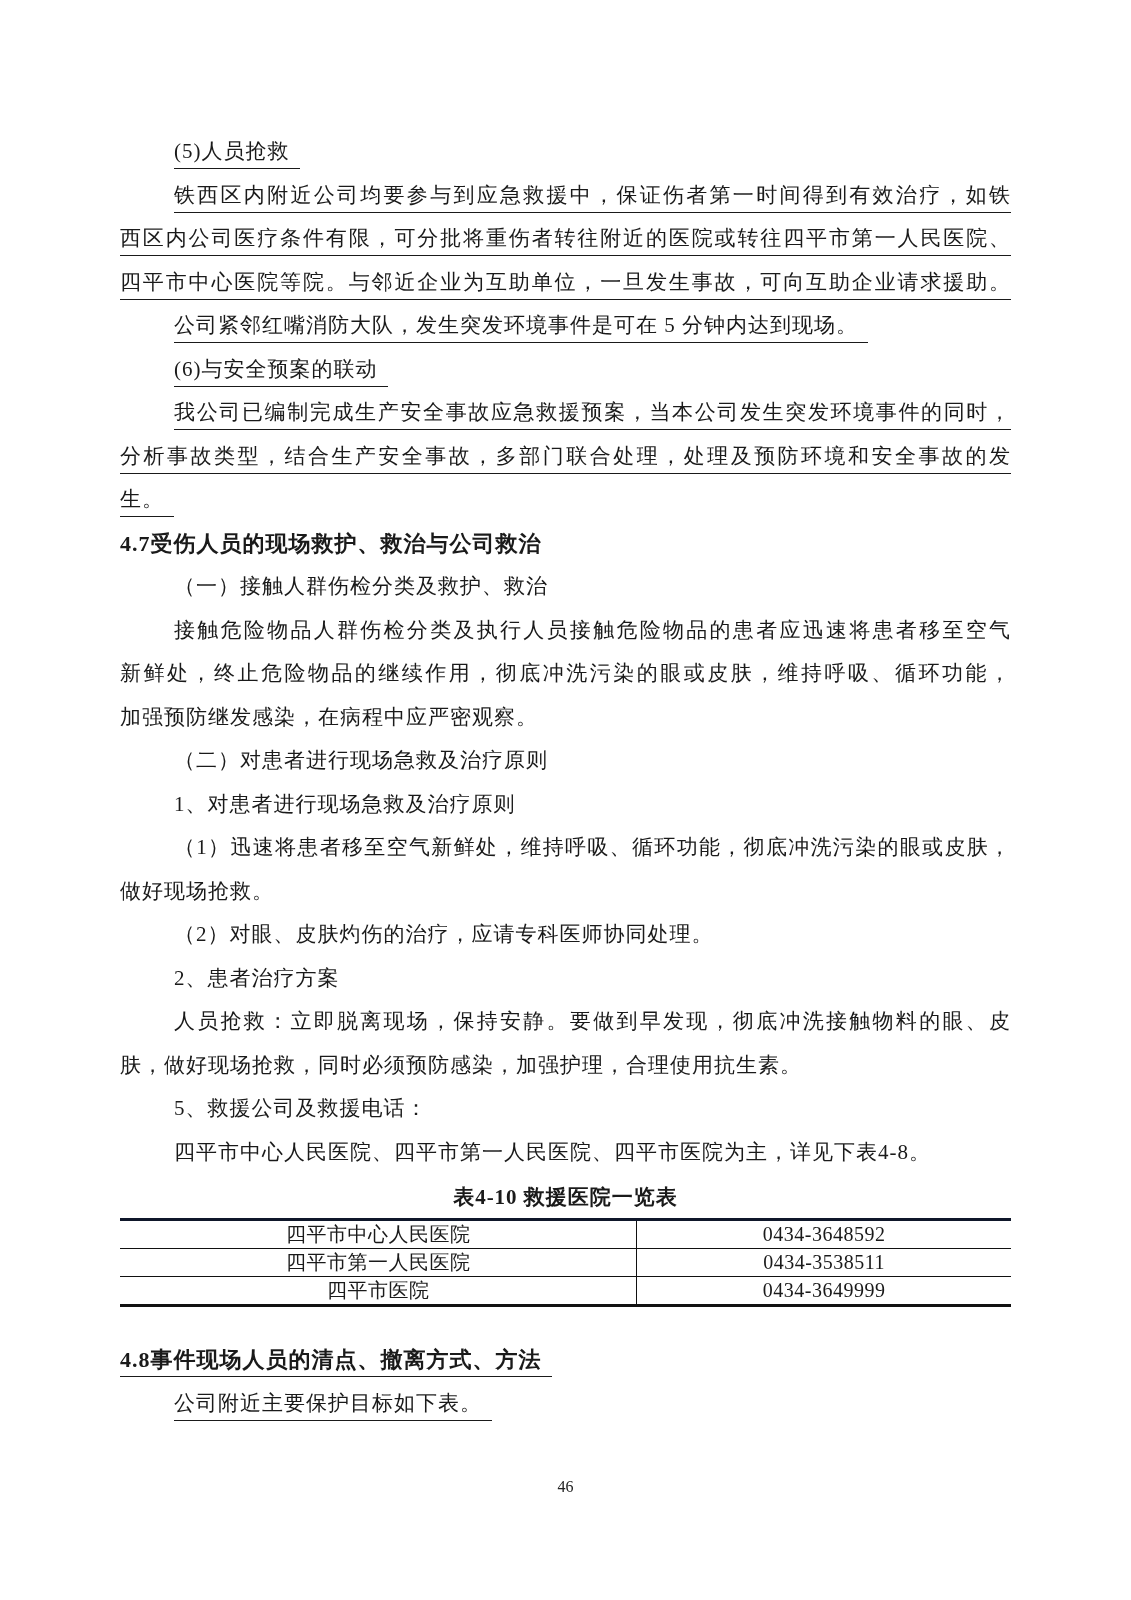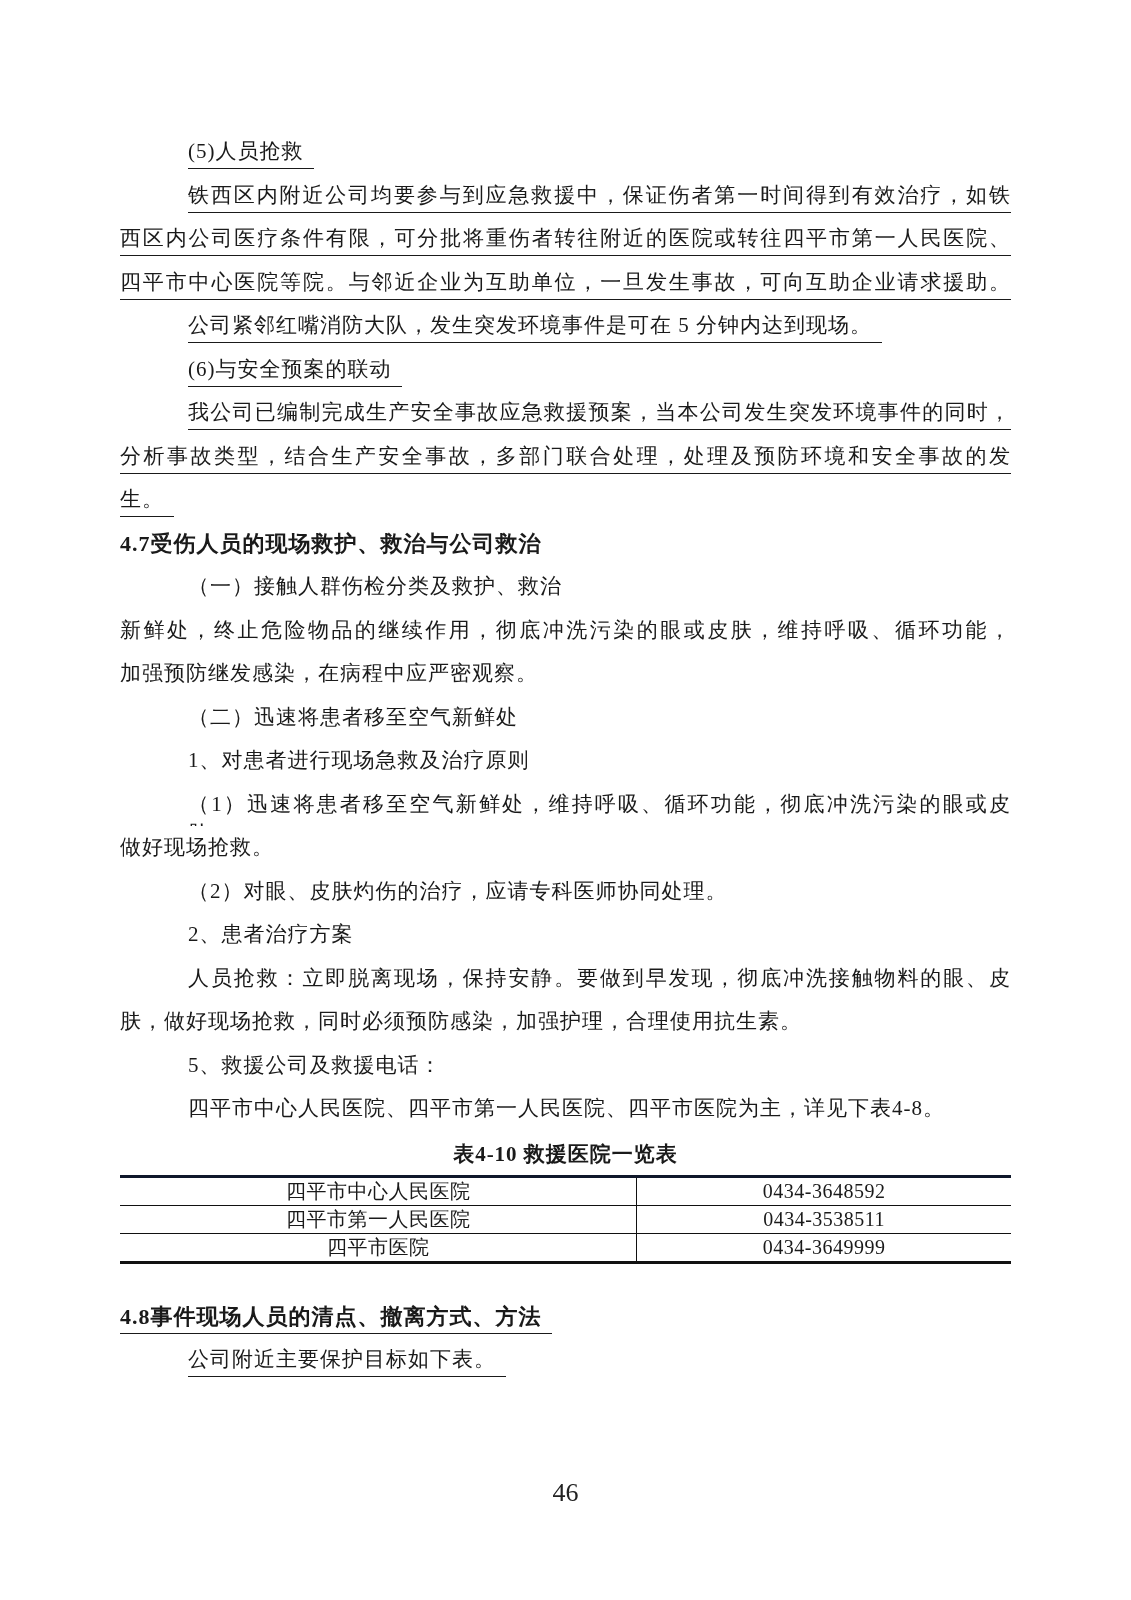--- a/index.html
+++ b/index.html
@@ -26,21 +26,21 @@
     overflow:hidden;
     font-size:21px;
     letter-spacing:1px;
   }
   .line .t {
     display:inline-block;
     vertical-align:top;
     line-height:29px;
     padding-bottom:2px;
   }
-  .line.indent { margin-left:68px;text-decoration:underline; }
+  .line.indent { margin-left:54px;text-decoration:underline; }
   .line.u .t { border-bottom:1.7px solid #1a1a1a; padding-right:10px; }
   .line.justify .t {
     width:100%;
     box-sizing:border-box;
     padding-right:0;
     text-align:justify;
     text-align-last:justify;
     text-justify:inter-ideograph;
   }
   .line.bold { font-weight:bold; }
@@ -74,21 +74,21 @@
   table.hospital td.col-hospital { width:58%; border-right:1.2px solid #111; }
   table.hospital tr + tr td { border-top:1.8px solid #111; }
   
   .after-table { margin-top:31px; }
   
   .page-number {
     position:absolute;
     left:0; top:1478px;
     width:1131px;
     text-align:center;
-    font-size:26px;
+    font-size:16px;
     color:#222;
   }
 </style>
 </head>
 <body>
 
 <div class="page">
   <div class="content">
 
     <div>
@@ -96,23 +96,24 @@
         <div class="line indent u justify"><span class="t">铁西区内附近公司均要参与到应急救援中，保证伤者第一时间得到有效治疗，如铁</span></div>
         <div class="line u justify"><span class="t">西区内公司医疗条件有限，可分批将重伤者转往附近的医院或转往四平市第一人民医院、</span></div>
         <div class="line u justify"><span class="t">四平市中心医院等院。与邻近企业为互助单位，一旦发生事故，可向互助企业请求援助。</span></div>
         <div class="line indent u"><span class="t">公司紧邻红嘴消防大队，发生突发环境事件是可在 5 分钟内达到现场。</span></div>
         <div class="line indent u"><span class="t">(6)与安全预案的联动</span></div>
         <div class="line indent u justify"><span class="t">我公司已编制完成生产安全事故应急救援预案，当本公司发生突发环境事件的同时，</span></div>
         <div class="line u justify"><span class="t">分析事故类型，结合生产安全事故，多部门联合处理，处理及预防环境和安全事故的发</span></div>
         <div class="line u"><span class="t">生。</span></div>
         <div class="line bold heading"><span class="t">4.7受伤人员的现场救护、救治与公司救治</span></div>
         <div class="line indent"><span class="t">（一）接触人群伤检分类及救护、救治</span></div>
+        <div class="line indent justify"><span class="t">接触危险物品人群伤检分类及执行人员接触危险物品的患者应迅速将患者移至空气</span></div>
         <div class="line justify"><span class="t">新鲜处，终止危险物品的继续作用，彻底冲洗污染的眼或皮肤，维持呼吸、循环功能，</span></div>
         <div class="line"><span class="t">加强预防继发感染，在病程中应严密观察。</span></div>
-        <div class="line indent"><span class="t">（二）迅速将患者移至空气新鲜处</span></div>
+        <div class="line indent"><span class="t">（二）对患者进行现场急救及治疗原则</span></div>
         <div class="line indent"><span class="t">1、对患者进行现场急救及治疗原则</span></div>
         <div class="line indent justify"><span class="t">（1）迅速将患者移至空气新鲜处，维持呼吸、循环功能，彻底冲洗污染的眼或皮肤，</span></div>
         <div class="line"><span class="t">做好现场抢救。</span></div>
         <div class="line indent"><span class="t">（2）对眼、皮肤灼伤的治疗，应请专科医师协同处理。</span></div>
         <div class="line indent"><span class="t">2、患者治疗方案</span></div>
         <div class="line indent justify"><span class="t">人员抢救：立即脱离现场，保持安静。要做到早发现，彻底冲洗接触物料的眼、皮</span></div>
         <div class="line"><span class="t">肤，做好现场抢救，同时必须预防感染，加强护理，合理使用抗生素。</span></div>
         <div class="line indent"><span class="t">5、救援公司及救援电话：</span></div>
         <div class="line indent"><span class="t">四平市中心人民医院、四平市第一人民医院、四平市医院为主，详见下表4-8。</span></div>
       </div>

